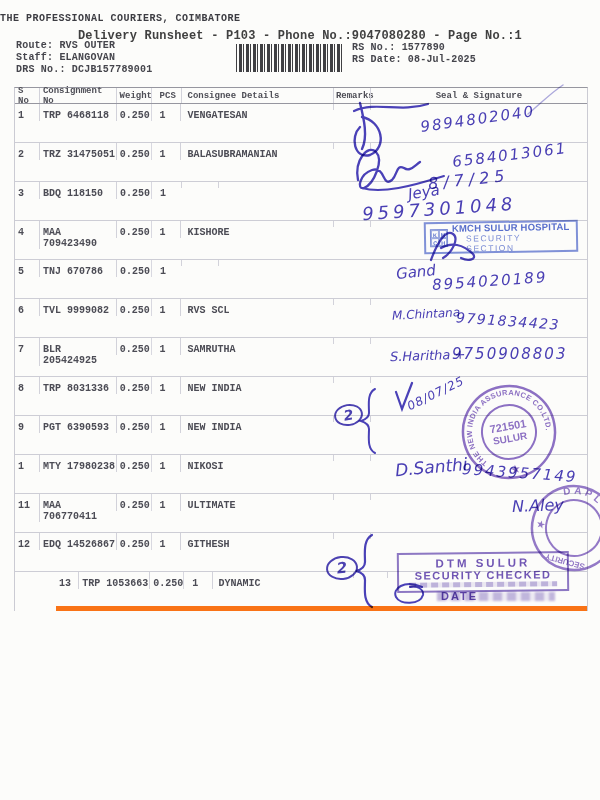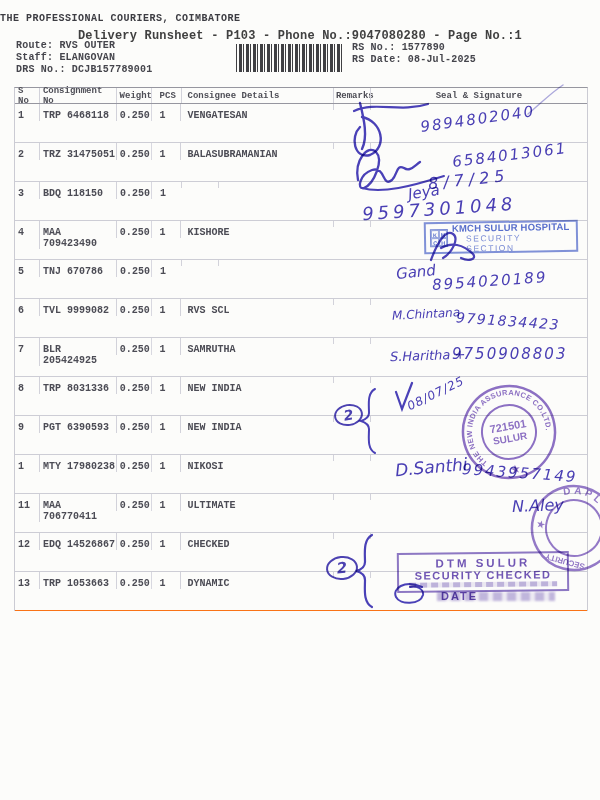--- a/index.html
+++ b/index.html
@@ -29,21 +29,21 @@
   .trow .td { padding-top:6px; }
   .c0 { width:24px; padding-left:3px; }
   .c1 { width:77px; padding-left:3px; border-left:1px solid #d2d2da; }
   .c2 { width:35px; padding-left:3px; border-left:1px solid #d2d2da; }
   .c3 { width:30px; padding-left:8px; border-left:1px solid #d8d8e0; }
   .c4 { width:153px; padding-left:6px; border-left:1px solid #d2d2da; }
   .c5 { width:37px; padding-left:2px; border-left:1px solid #d2d2da; font-size:9px; }
   .c6 { width:218px; border-left:1px solid #d2d2da; text-align:center; }
   .thead .c0,.thead .c1,.thead .c2,.thead .c3,.thead .c4,.thead .c5,.thead .c6 { height:100%; display:flex; align-items:center; }
   .thead .c6 { justify-content:center; }
-  .tbody .trow:last-child { border-bottom:1px solid #f97316; }
+  .tbody .trow:last-child { border-bottom:5px solid #f97316;margin-left:41px; }
   
   .ov { position:absolute; mix-blend-mode:multiply; pointer-events:none; }
   .hw { font-family:"DejaVu Sans",sans-serif; font-style:italic; color:#4b40b8; white-space:nowrap; }
   .ph { letter-spacing:2px; }
   svg.ink path, svg.ink line { stroke:#4b42bb; fill:none; stroke-linecap:round; }
   
   .circled { border:2px solid #4d43b5; border-radius:50%;
     display:flex; align-items:center; justify-content:center;
     font-family:"DejaVu Sans",sans-serif; font-style:italic; font-weight:bold;
     color:#4d43b5; }
@@ -223,21 +223,21 @@
       <div class="td c4 f-consignee">ULTIMATE</div>
       <div class="td c5"></div>
       <div class="td c6"></div>
     </div>
 
     <div class="trow">
       <div class="td c0 f-sno">12</div>
       <div class="td c1 f-cons">EDQ 14526867</div>
       <div class="td c2 f-wt">0.250</div>
       <div class="td c3 f-pcs">1</div>
-      <div class="td c4 f-consignee">CHECKED</div>
+      <div class="td c4 f-consignee">GITHESH</div>
       <div class="td c5"></div>
       <div class="td c6"></div>
     </div>
 
     <div class="trow">
       <div class="td c0 f-sno">13</div>
       <div class="td c1 f-cons">TRP 1053663</div>
       <div class="td c2 f-wt">0.250</div>
       <div class="td c3 f-pcs">1</div>
       <div class="td c4 f-consignee">DYNAMIC</div>

